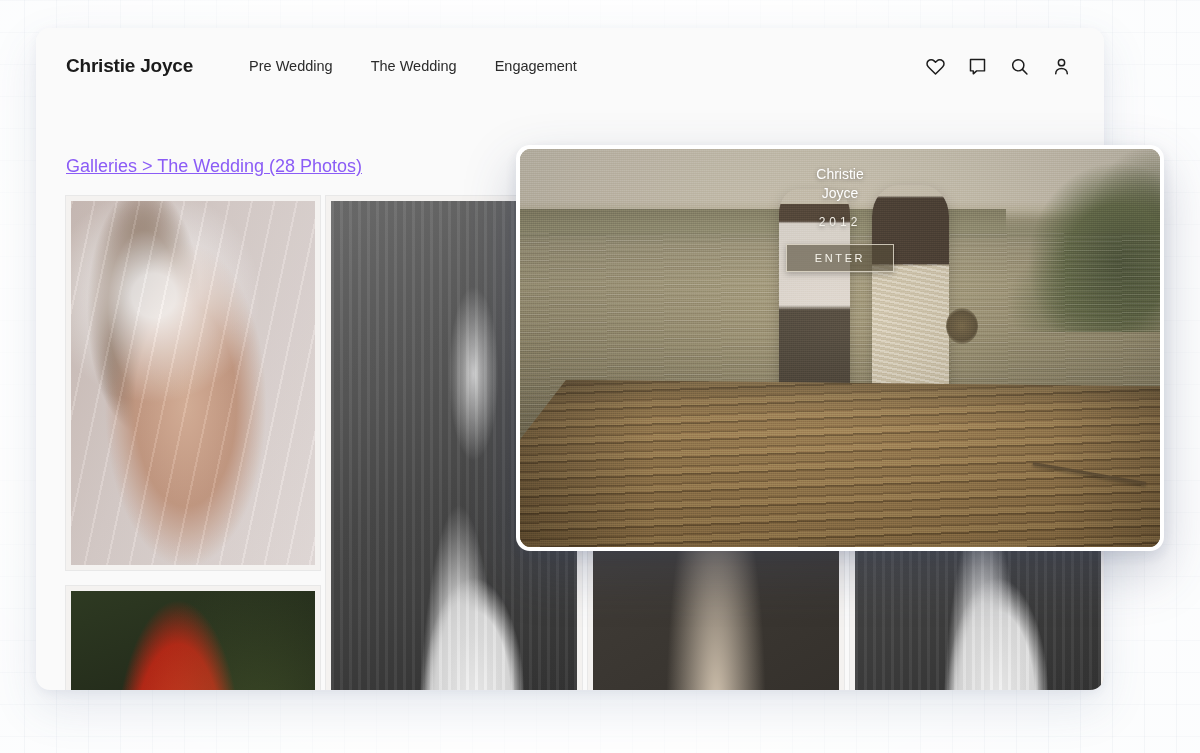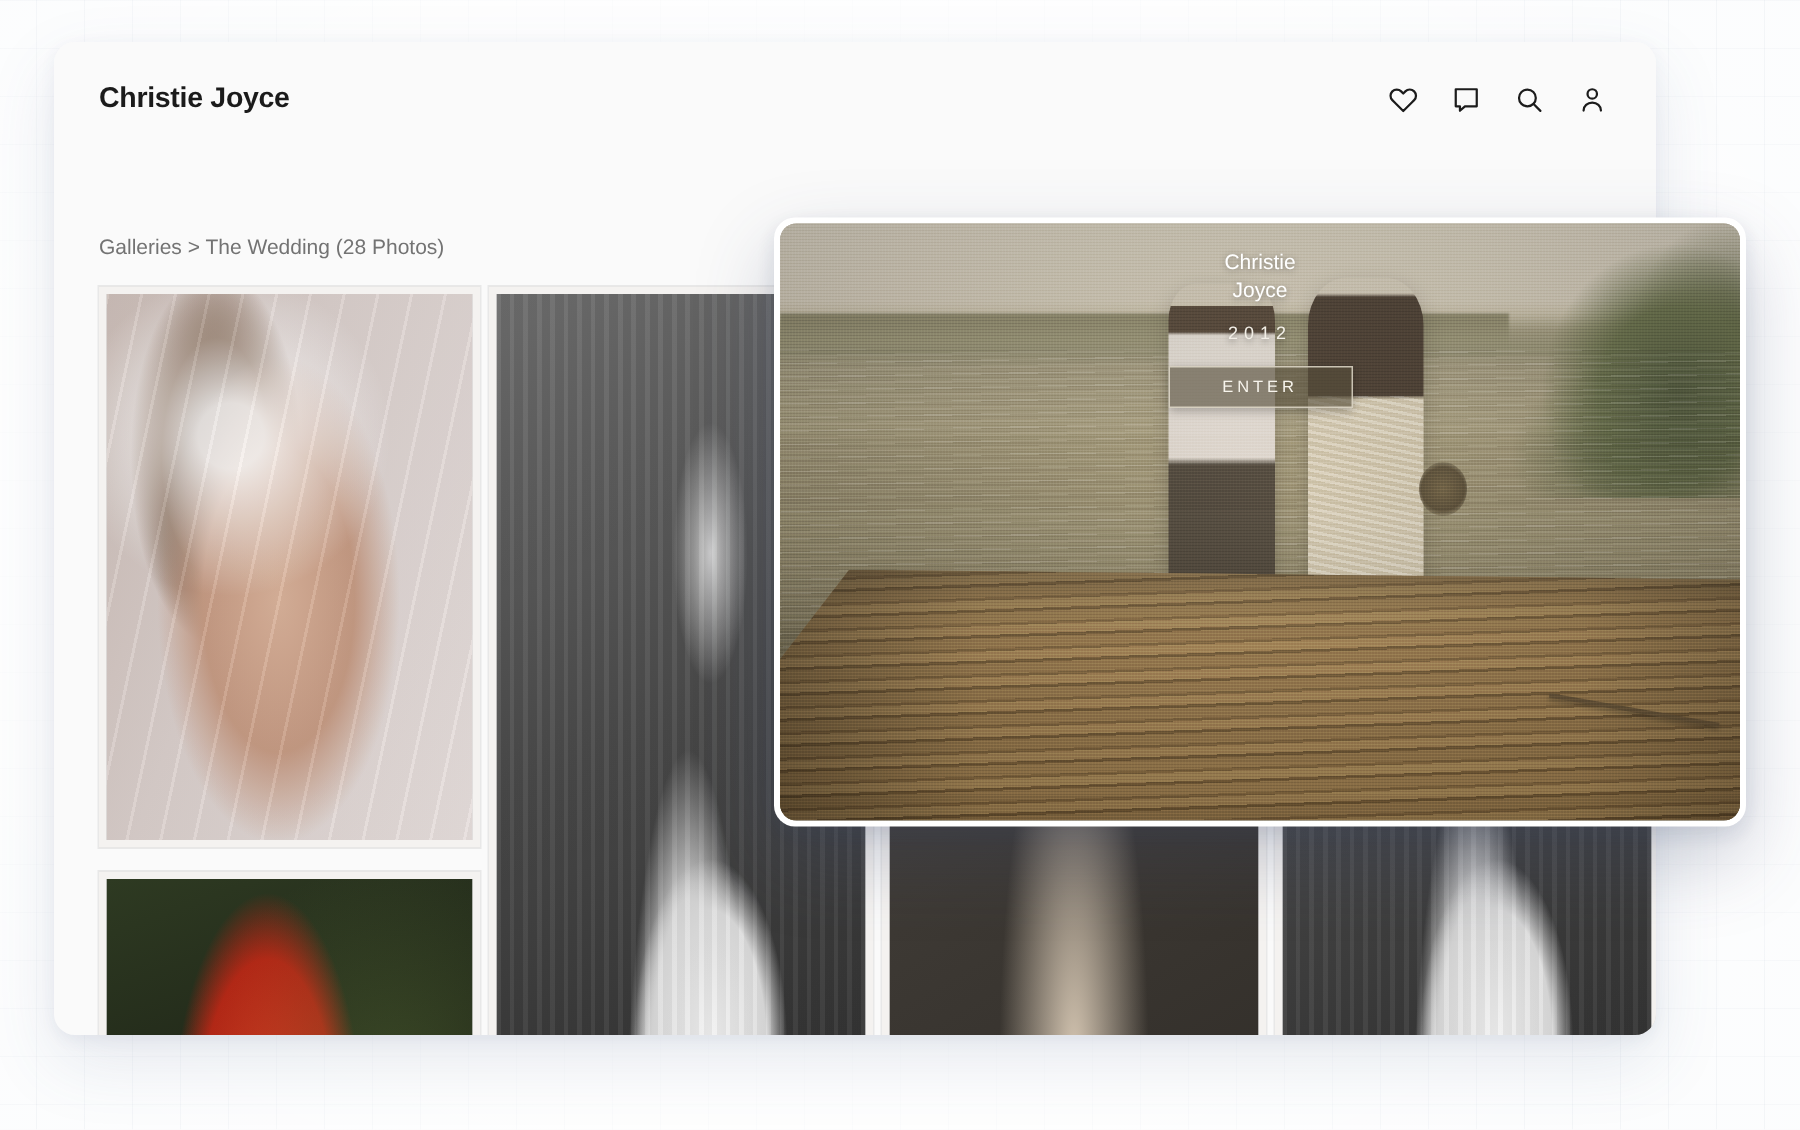--- a/index.html
+++ b/index.html
@@ -89,22 +89,23 @@
     height: 21px;
     display: block;
     cursor: pointer;
     color: #1c1c1c;
   }
   .hdr-icon svg { display: block; width: 100%; height: 100%; }
 
   
   #breadcrumb {
     padding: 52px 0 0 30px;
-    font-size: 14px;
-    color: #737373;
+    font-size: 18px;
+    color: #8b5cf6;
+    text-decoration: underline;
   }
 
   
   #gallery {
     margin: 19px 0 0 30px;
     width: 1030px;
     display: grid;
     grid-template-columns: 254px 256px 256px 256px;
     grid-auto-rows: 4px;
     column-gap: 6px;
@@ -367,21 +368,21 @@
   #splash-year {
     margin-top: 12px;
     font-size: 12px;
     letter-spacing: 4px;
     color: #f2efe7;
     text-shadow: 0 1px 4px rgba(0,0,0,0.45);
   }
   #enter-button {
     pointer-events: auto;
     margin-top: 15px;
-    width: 123px;
+    width: 108px;
     height: 28px;
     display: flex;
     align-items: center;
     justify-content: center;
     background: rgba(86,78,58,0.62);
     border: 1px solid rgba(236,230,214,0.78);
     color: #f7f4ec;
     font-size: 11px;
     letter-spacing: 2.6px;
     cursor: pointer;
@@ -393,20 +394,25 @@
 
 <div id="bg-grid"></div>
 <div id="bg-wash"></div>
 
 <div id="app-card">
 
   <div id="site-header">
 
     <div id="brand">Christie Joyce</div>
 
+    <nav id="main-nav">
+      <span class="nav-link">Pre Wedding</span>
+      <span class="nav-link">The Wedding</span>
+      <span class="nav-link">Engagement</span>
+    </nav>
 
     <div id="header-actions">
       <span class="hdr-icon">
         <svg viewBox="0 0 24 24" fill="none" stroke="currentColor" stroke-width="1.7" stroke-linecap="round" stroke-linejoin="round">
           <path d="M20.3 5.6a4.7 4.7 0 0 0-6.7 0L12 7.2l-1.6-1.6a4.7 4.7 0 1 0-6.7 6.7l1.6 1.6L12 20.6l6.7-6.7 1.6-1.6a4.7 4.7 0 0 0 0-6.7z"></path>
         </svg>
       </span>
       <span class="hdr-icon">
         <svg viewBox="0 0 24 24" fill="none" stroke="currentColor" stroke-width="1.7" stroke-linecap="round" stroke-linejoin="round">
           <path d="M20 4H4v13h3.2v3.4L11 17h9z"></path>

